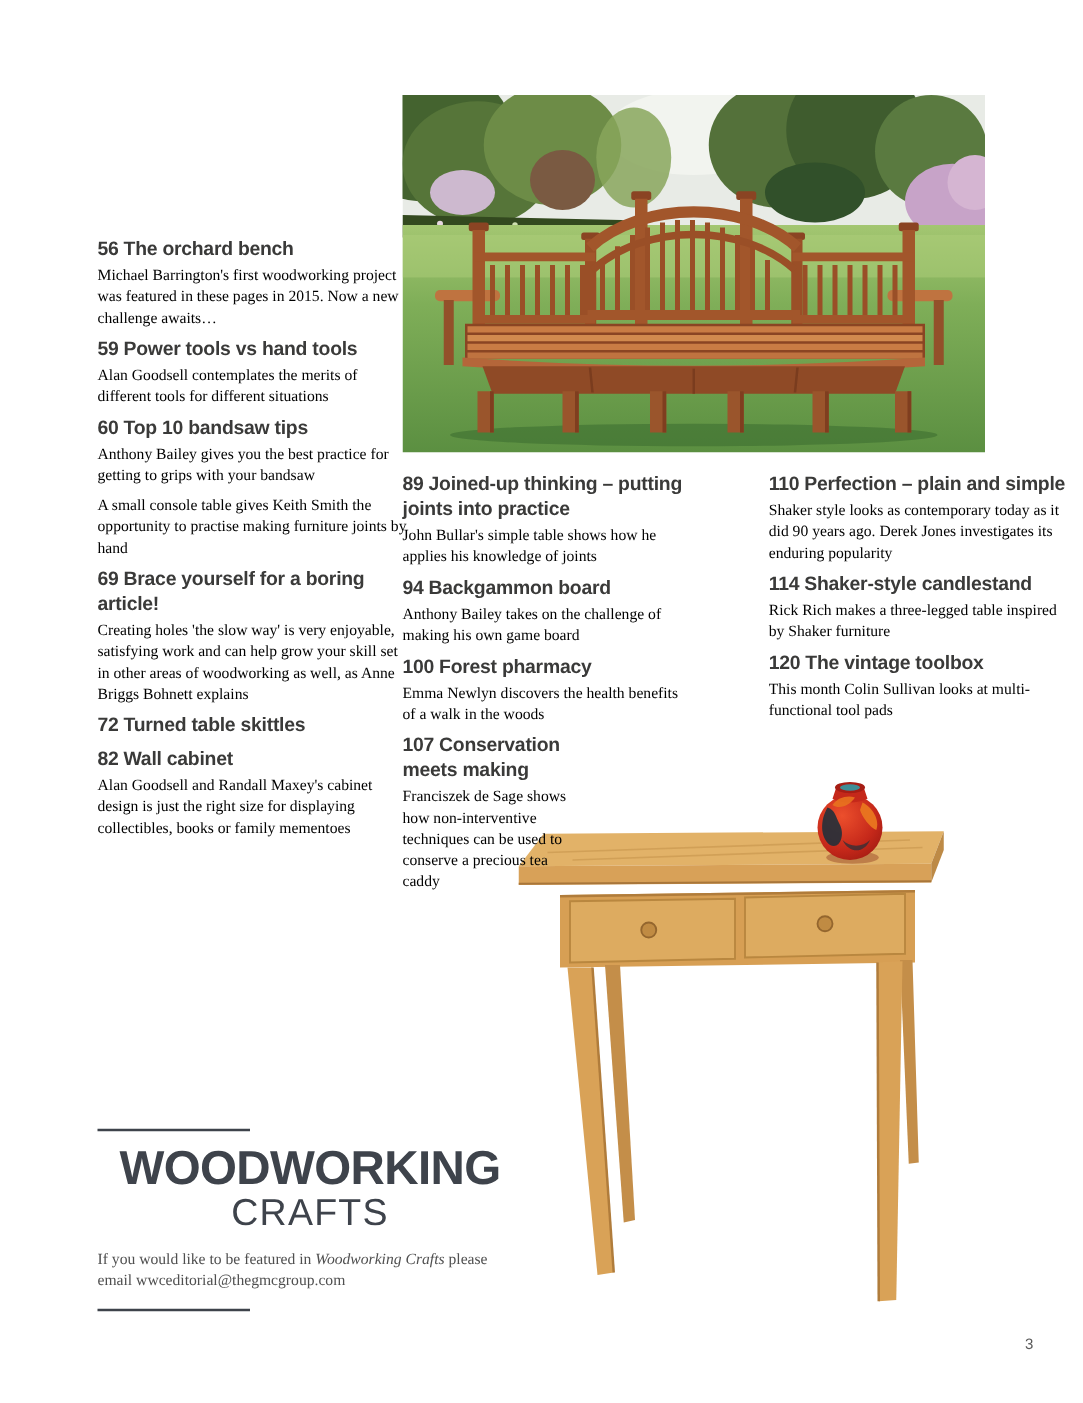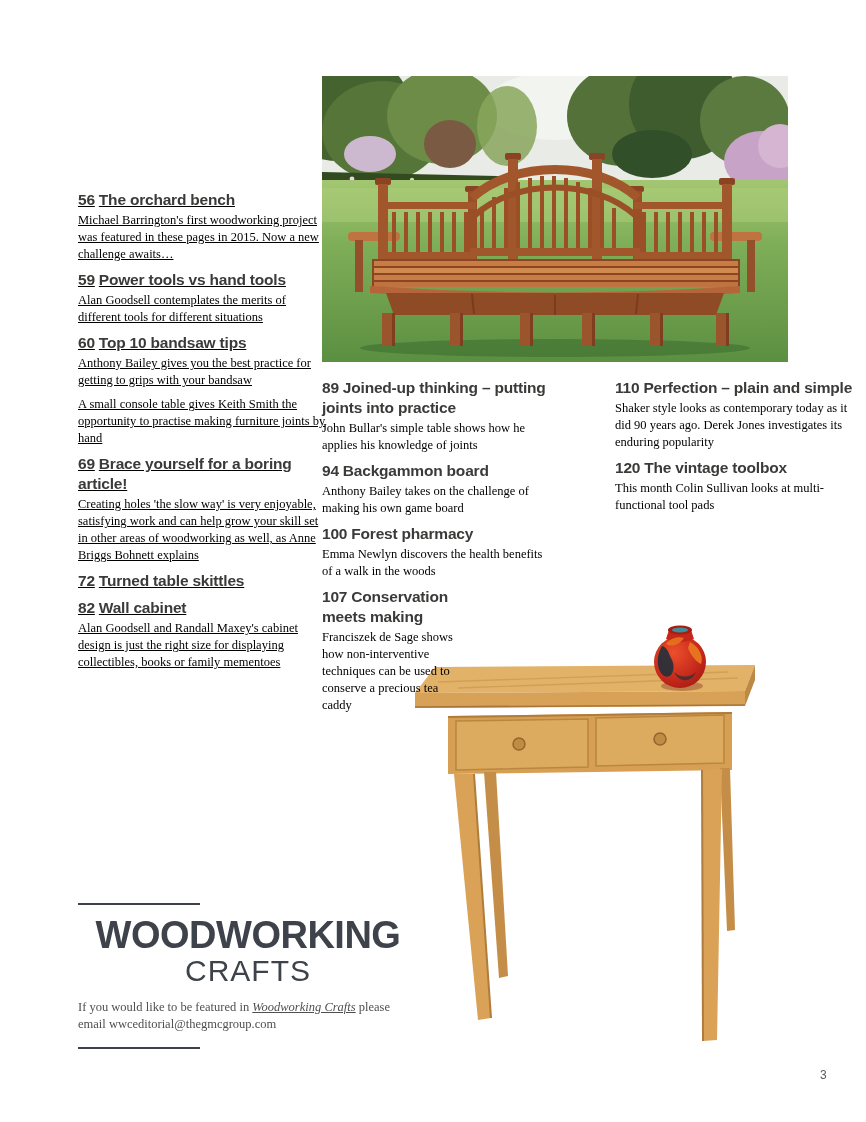--- a/index.html
+++ b/index.html
@@ -1,19 +1,19 @@
 <!DOCTYPE html>
 <html><head>
 <meta charset="utf-8">
 <style>
   html,body{margin:0;padding:0;background:#ffffff;}
   .page{position:relative;width:866px;height:1122px;background:#ffffff;overflow:hidden;
         font-family:"Liberation Sans",sans-serif;}
   .col{position:absolute;z-index:2;}
-  .col-left{left:78px;top:190px;width:240px;text-decoration:underline;}
+  .col-left{left:78px;top:190px;width:240px;}
   .col-mid{left:322px;top:378px;width:235px;}
   .col-right{left:567px;top:378px;width:246px;margin-left:48px;}
   .entry{margin:0 0 7px 0;}
   .entry h3{font:700 15.5px/20px "Liberation Sans",sans-serif;color:#3a3a39;
             letter-spacing:-0.2px;margin:0 0 2px 0;}
   .entry .num{margin-right:4px;}
   .entry p{font:12.5px/17px "Liberation Serif",serif;color:#000000;margin:0;}
   .col-left .entry p{width:252px;}
   .col-mid .entry p{width:228px;}
   .col-right .entry p{width:246px;}
@@ -24,21 +24,21 @@
   .fig-table{left:398px;top:620px;width:392px;height:456px;}
   .fig svg{display:block;width:100%;height:100%;}
   .footer-block{position:absolute;left:78px;top:903px;width:340px;z-index:2;}
   .logo-rule{width:122px;height:2px;background:#3e434b;}
   .logo-rule.bottom{margin-top:14px;}
   .logo-word1{font:700 38px/44px "Liberation Sans",sans-serif;letter-spacing:-0.5px;
               color:#3e434b;margin-top:8px;text-align:center;}
   .logo-word2{font:400 30px/32px "Liberation Sans",sans-serif;letter-spacing:1px;
               color:#3e434b;margin-top:-2px;text-align:center;}
   .footer-note{font:12.5px/17px "Liberation Serif",serif;color:#4f4f4f;margin-top:12px;width:340px;}
-  .footer-note .it{font-style:italic;text-decoration:underline;}
+  .footer-note .it{font-style:italic;}
   .pageno{position:absolute;left:820px;top:1068px;font:12px/14px "Liberation Sans",sans-serif;
           color:#5a5a5a;z-index:2;}
 </style>
 </head>
 <body>
 
 <div class="page">
 
   <div class="fig fig-bench">
     <svg viewBox="0 0 466 286" preserveAspectRatio="none">
@@ -255,20 +255,24 @@
       <p class="p-narrow">Franciszek de Sage shows how non-interventive techniques can be used to conserve a precious tea caddy</p>
     </div>
   </div>
 
   <div class="col col-right">
     <div class="entry">
       <h3><span class="num">110</span><span>Perfection – plain and simple</span></h3>
       <p>Shaker style looks as contemporary today as it did 90 years ago. Derek Jones investigates its enduring popularity</p>
     </div>
     <div class="entry">
+      <h3><span class="num">114</span><span>Shaker-style candlestand</span></h3>
+      <p>Rick Rich makes a three-legged table inspired by Shaker furniture</p>
+    </div>
+    <div class="entry">
       <h3><span class="num">120</span><span>The vintage toolbox</span></h3>
       <p>This month Colin Sullivan looks at multi-functional tool pads</p>
     </div>
   </div>
 
   <div class="footer-block">
     <div class="logo-rule"></div>
     <div class="logo-word1">WOODWORKING</div>
     <div class="logo-word2">CRAFTS</div>
     <p class="footer-note"><span>If you would like to be featured in </span><span class="it">Woodworking Crafts</span><span> please email </span><span>wwceditorial@thegmcgroup.com</span></p>

